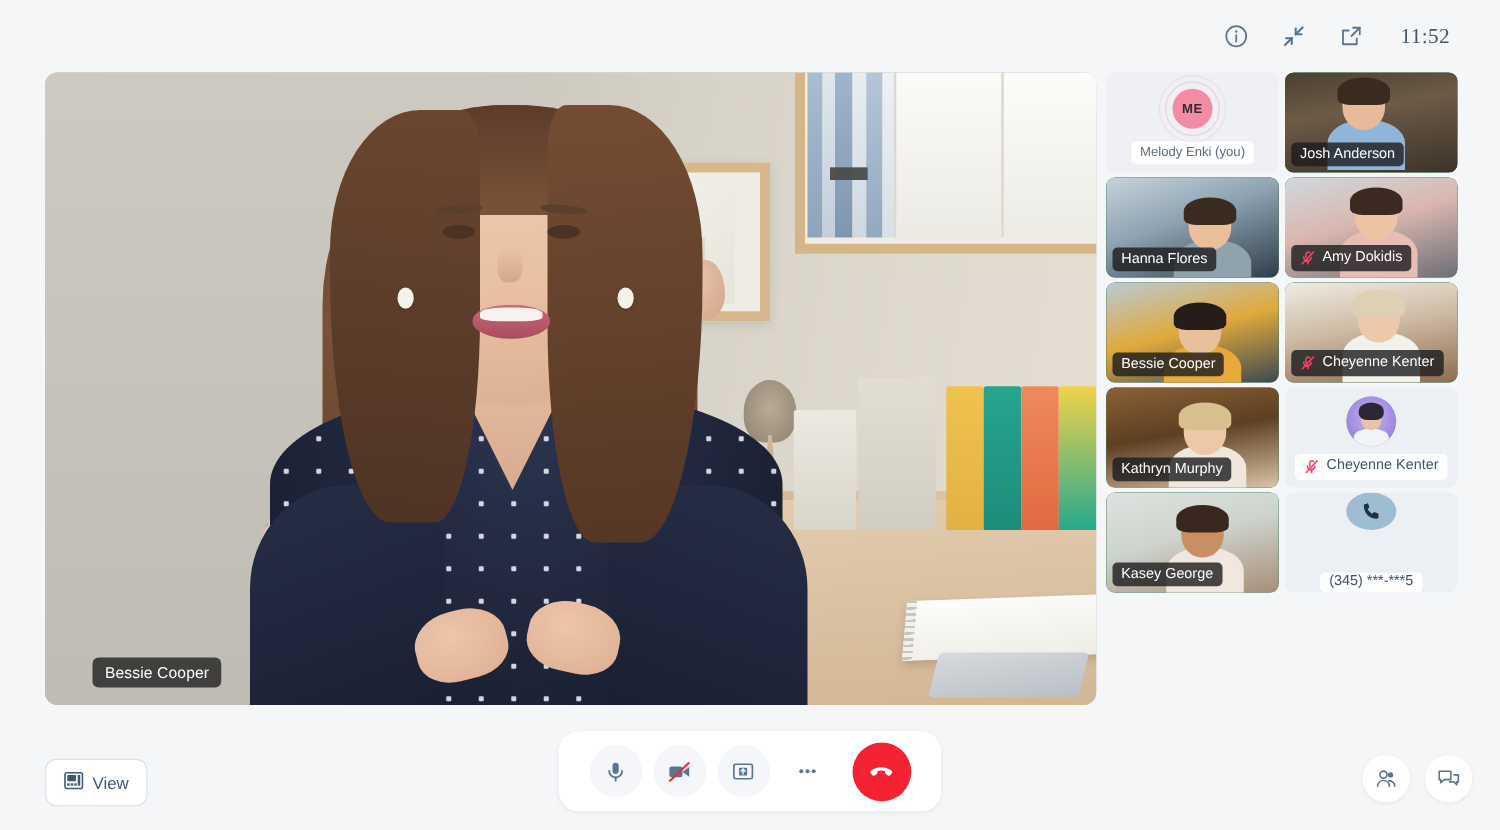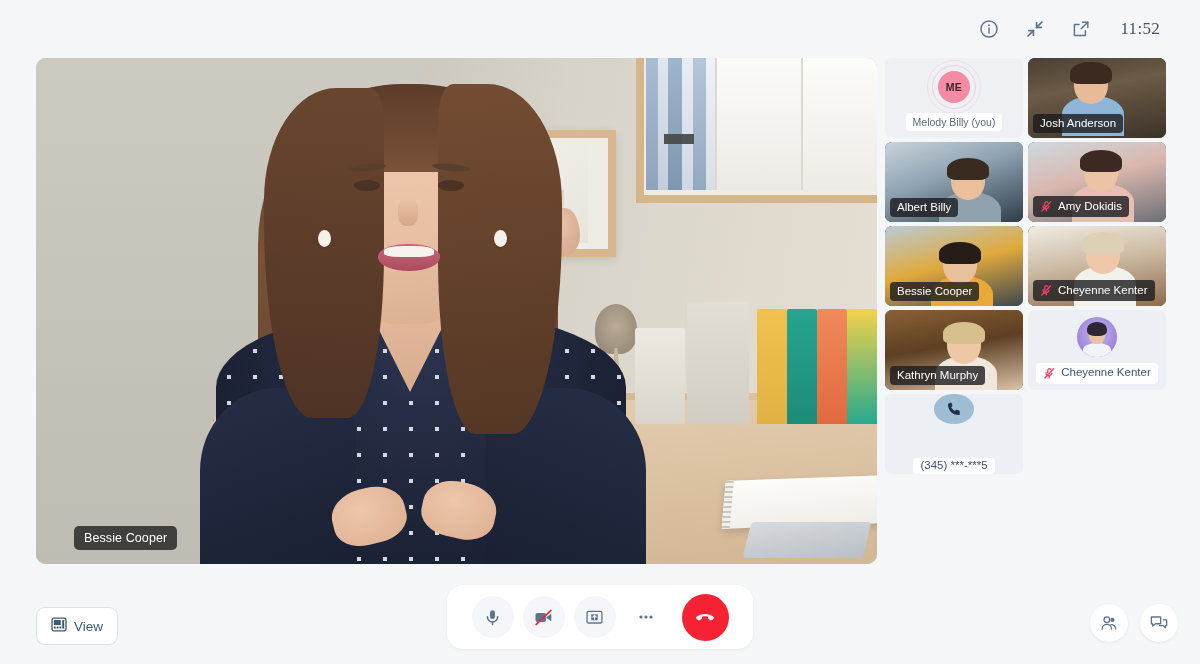--- a/index.html
+++ b/index.html
@@ -457,40 +457,40 @@
     <div class="stage-name">
       <span>Bessie Cooper</span>
     </div>
   </div>
 
   <div class="rail" id="rail">
       <div class="tile me-tile">
         <div class="me-rings">
           <div class="me-circle">ME</div>
         </div>
-        <div class="me-name">Melody Billy (you)</div>
+        <div class="me-name">Melody Enki (you)</div>
       </div>
       <div class="tile">
         <div class="bg" style="background:linear-gradient(170deg,#4a4034 0%,#6c5b46 38%,#3c332a 100%)">
           <div style="position:absolute;left:46px;top:38px;width:62px;height:40px;background:#8fb6d8;border-radius:46% 46% 0 0;transform:translateX(-12px);"></div>
           <div style="position:absolute;left:46px;top:8px;width:34px;height:38px;background:#e7bb99;border-radius:46% 46% 48% 48%;"></div>
           <div style="position:absolute;left:42px;top:4px;width:42px;height:22px;background:#3b2a20;border-radius:50% 50% 24% 24%;"></div>
         </div>
         <div class="tile-label">
           <span>Josh Anderson</span>
         </div>
       </div>
       <div class="tile">
         <div class="bg" style="background:linear-gradient(160deg,#c8d3db 0%,#8fa3b2 42%,#2f3d48 100%)">
           <div style="position:absolute;left:66px;top:50px;width:62px;height:40px;background:#90a2ad;border-radius:46% 46% 0 0;transform:translateX(-12px);"></div>
           <div style="position:absolute;left:66px;top:20px;width:34px;height:38px;background:#e9bf9c;border-radius:46% 46% 48% 48%;"></div>
           <div style="position:absolute;left:62px;top:16px;width:42px;height:22px;background:#3a2b21;border-radius:50% 50% 24% 24%;"></div>
         </div>
         <div class="tile-label">
-          <span>Albert Billy</span>
+          <span>Hanna Flores</span>
         </div>
       </div>
       <div class="tile">
         <div class="bg" style="background:linear-gradient(165deg,#cfd8de 0%,#d9b7ae 45%,#6d6f78 100%)">
           <div style="position:absolute;left:56px;top:42px;width:62px;height:40px;background:#e7bdb5;border-radius:46% 46% 0 0;transform:translateX(-12px);"></div>
           <div style="position:absolute;left:56px;top:12px;width:34px;height:38px;background:#ecc3a4;border-radius:46% 46% 48% 48%;"></div>
           <div style="position:absolute;left:52px;top:8px;width:42px;height:22px;background:#3c2a22;border-radius:50% 50% 24% 24%;"></div>
         </div>
         <div class="tile-label">
           <svg class="mutemic" width="13" height="13" viewBox="0 0 18 18" fill="none" stroke="#f2416a" stroke-width="1.8" stroke-linecap="round">
@@ -545,20 +545,30 @@
           <div class="av-hair"></div>
         </div>
         <div class="tile-label light" style="position:relative;left:auto;transform:none;bottom:auto;">
           <svg class="mutemic" width="13" height="13" viewBox="0 0 18 18" fill="none" stroke="#f2416a" stroke-width="1.8" stroke-linecap="round">
             <path d="M10.6 3.1a2.3 2.3 0 0 0-4 1.5v3.6"></path>
             <path d="M12.3 8.4a3.4 3.4 0 0 1-5 3"></path>
             <path d="M4.2 7.9a4.8 4.8 0 0 0 4.6 4.8v2.4"></path>
             <line x1="2.6" y1="15.2" x2="14.8" y2="2.4"></line>
           </svg>
           <span>Cheyenne Kenter</span>
+        </div>
+      </div>
+      <div class="tile">
+        <div class="bg" style="background:linear-gradient(165deg,#dfe3e0 0%,#cdd3cd 45%,#a88e78 100%)">
+          <div style="position:absolute;left:60px;top:44px;width:62px;height:40px;background:#f0e7de;border-radius:46% 46% 0 0;transform:translateX(-12px);"></div>
+          <div style="position:absolute;left:60px;top:14px;width:34px;height:38px;background:#c98e64;border-radius:46% 46% 48% 48%;"></div>
+          <div style="position:absolute;left:56px;top:10px;width:42px;height:22px;background:#3a2720;border-radius:50% 50% 24% 24%;"></div>
+        </div>
+        <div class="tile-label">
+          <span>Kasey George</span>
         </div>
       </div>
       <div class="tile avatar-tile">
         <div class="phone-circle">
           <svg width="18" height="18" viewBox="0 0 20 20" fill="currentColor">
             <path d="M6.1 2.6c.5 0 .9.3 1.1.8l1 2.4c.2.5 0 1-.4 1.3l-1 .8c.9 1.9 2.4 3.4 4.3 4.3l.8-1c.3-.4.8-.6 1.3-.4l2.4 1c.5.2.8.6.8 1.1v2.3c0 .8-.6 1.4-1.4 1.4C8.3 16.6 3.4 11.7 3.4 5c0-.8.6-1.4 1.4-1.4h1.3z"></path>
           </svg>
         </div>
         <div class="tile-label light" style="position:relative;left:auto;transform:none;bottom:auto;margin-top:28px;">
           <span>(345) ***-***5</span>

